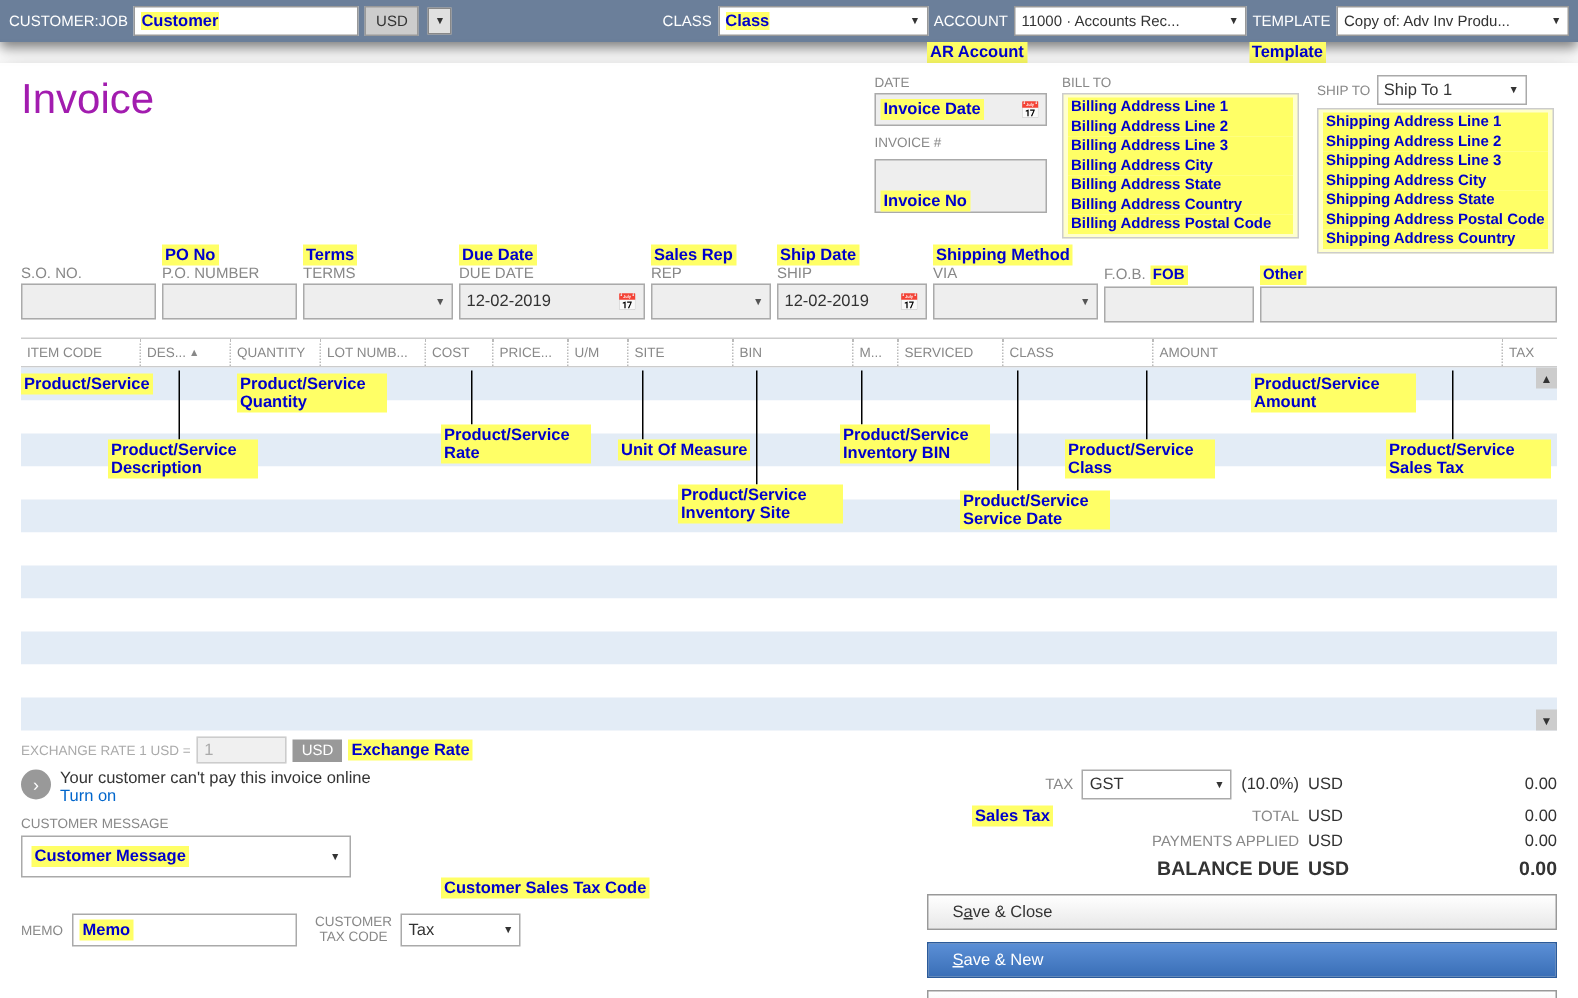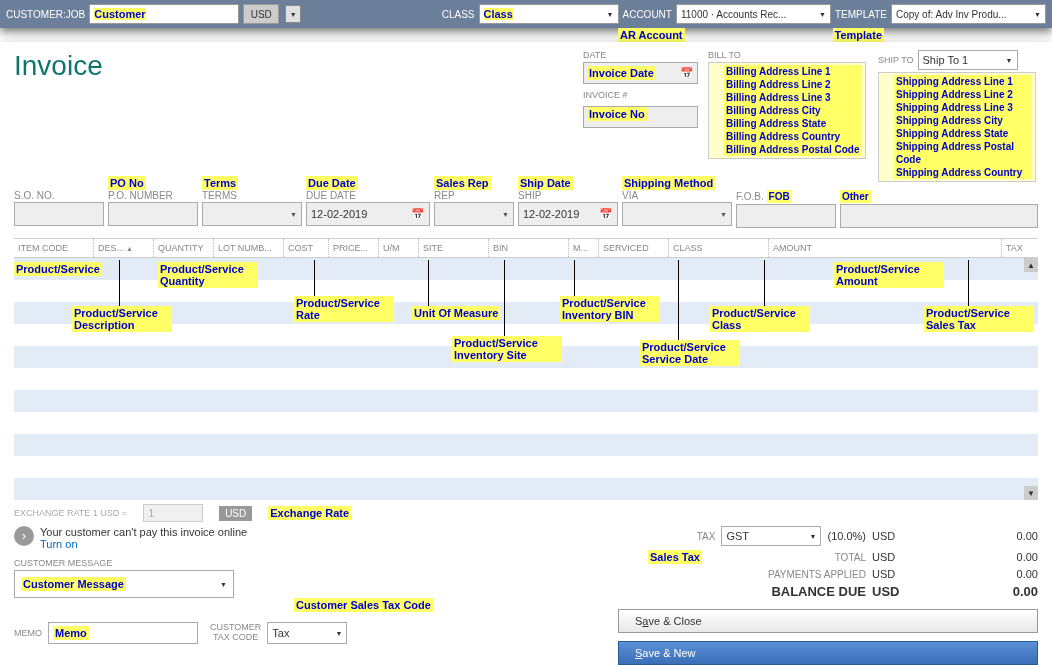--- a/index.html
+++ b/index.html
@@ -1,46 +1,46 @@
 <!DOCTYPE html>
 <html><head>
 <meta charset="utf-8">
 <style>
 * { box-sizing: border-box; margin: 0; padding: 0; }
 body { font-family: Arial, sans-serif; font-size: 11px; color: #333; background: #fff; width: 1052px; }
 .hl { background: #ffff66; color: #0000cc; font-weight: bold; padding: 1px 2px; display: inline-block; }
-.hl-sm { background: #ffff66; color: #0000cc; font-weight: bold; font-size: 10px; padding: 0 2px; display: block; line-height: 1.3; margin-left: 12px; }
+.hl-sm { background: #ffff66; color: #0000cc; font-weight: bold; font-size: 10px; padding: 0 2px; display: block; line-height: 1.3; }
 
 
 .topbar { background: #6b7f9a; height: 28px; display: flex; align-items: center; padding: 0 6px; gap: 4px; box-shadow: 0 4px 8px rgba(0,0,0,0.5); }
 .tb-label { color: #fff; font-size: 10px; }
 .tb-field { background: #fff; border: 1px solid #999; height: 20px; display: flex; align-items: center; padding: 0 4px; position: relative; }
 .tb-field .hl-in { background: #ffff66; color: #0000cc; font-weight: bold; font-size: 11px; }
 .tb-dd { width: 16px; height: 18px; background: #e0e0e0; border: 1px solid #888; display: flex; align-items: center; justify-content: center; font-size: 7px; margin-left: 2px; }
 .tb-class { width: 140px; }
 .tb-account { width: 155px; }
 .tb-template { width: 155px; }
 
 .ar-account-row { display:flex; padding: 0 6px; }
 .ar-account-label { margin-left: 612px; }
 
 
 .main { padding: 12px 14px 8px 14px; position: relative; box-shadow: 0 8px 16px rgba(0,0,0,0.5); }
-.title { font-size: 28px; color: #0f766e; font-weight: normal; }
+.title { font-size: 28px; color: #a21caf; font-weight: normal; }
 
 
 .upper { display: flex; margin-top: -4px; }
 .upper-left { flex: 1; }
 .upper-right { display: flex; gap: 10px; }
 .date-col { width: 115px; }
 .sm-label { color: #888; font-size: 9px; display: block; margin-bottom: 2px; }
 .date-box { display: flex; align-items: center; border: 1px solid #aaa; background: #eee; height: 22px; padding: 0 3px; justify-content: space-between; }
 .date-box .hl { font-size: 11px; }
 .cal-icon { font-size: 11px; color: #555; }
-.invno-box { border: 1px solid #aaa; background: #eee; height: 22px; padding: 0 3px; display: flex; align-items: flex-start; margin-top: 6px; }
+.invno-box { border: 1px solid #aaa; background: #eee; height: 36px; padding: 0 3px; display: flex; align-items: flex-end; margin-top: 6px; }
 .bill-col { width: 160px; }
 .ship-col { width: 160px; }
 .ship-hdr { display: flex; align-items: center; gap: 4px; margin-bottom: 2px; }
 .ship-select { border: 1px solid #aaa; height: 20px; width: 100px; display: flex; align-items: center; justify-content: space-between; padding: 0 4px; font-size: 11px; }
 .addr-box { border: 1px solid #ccc; background: #ffffcc; width: 158px; padding: 2px 3px; }
 
 
 .fields-row { display: flex; gap: 4px; margin-top: 8px; }
 .fcol { flex: 1; position: relative; }
 .fcol .flabel { color: #888; font-size: 10px; display: block; margin-bottom: 1px; }
@@ -61,21 +61,21 @@
 .trow:nth-child(even) { background: #fff; }
 .scroll-arrow { position: absolute; right: 0; width: 14px; height: 14px; background: #ccc; display: flex; align-items: center; justify-content: center; font-size: 8px; }
 .sa-up { top: 0; }
 .sa-dn { bottom: 0; }
 
 
 .annot { position: absolute; z-index: 5; }
 .annot-line { position: absolute; border-left: 1px solid #000; }
 
 
-.exch-row { display: flex; align-items: center; margin-top: 4px; gap: 16px; }
+.exch-row { display: flex; align-items: center; margin-top: 4px; gap: 4px; }
 .exch-label { color: #aaa; font-size: 9px; }
 .exch-box { border: 1px solid #ccc; background: #f0f0f0; width: 60px; height: 18px; padding: 0 4px; color: #aaa; display:flex; align-items:center; }
 .usd-btn { background: #999; color: #fff; padding: 2px 6px; font-size: 10px; }
 
 .bottom { display: flex; margin-top: 4px; }
 .bot-left { flex: 1; }
 .online-row { display: flex; align-items: flex-start; gap: 6px; }
 .online-icon { width: 20px; height: 20px; background: #999; border-radius: 50%; display:flex; align-items:center; justify-content:center; color:#fff; font-size:12px; }
 .turn-on { color: #0066cc; cursor: pointer; }
 

